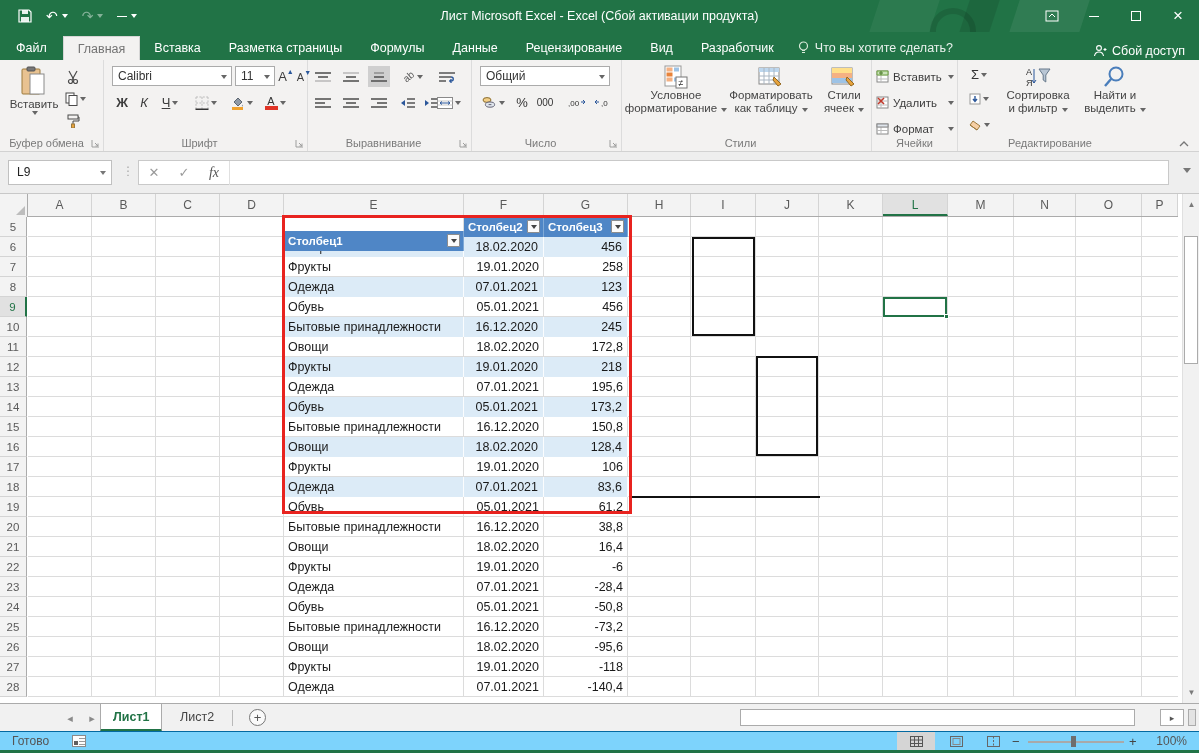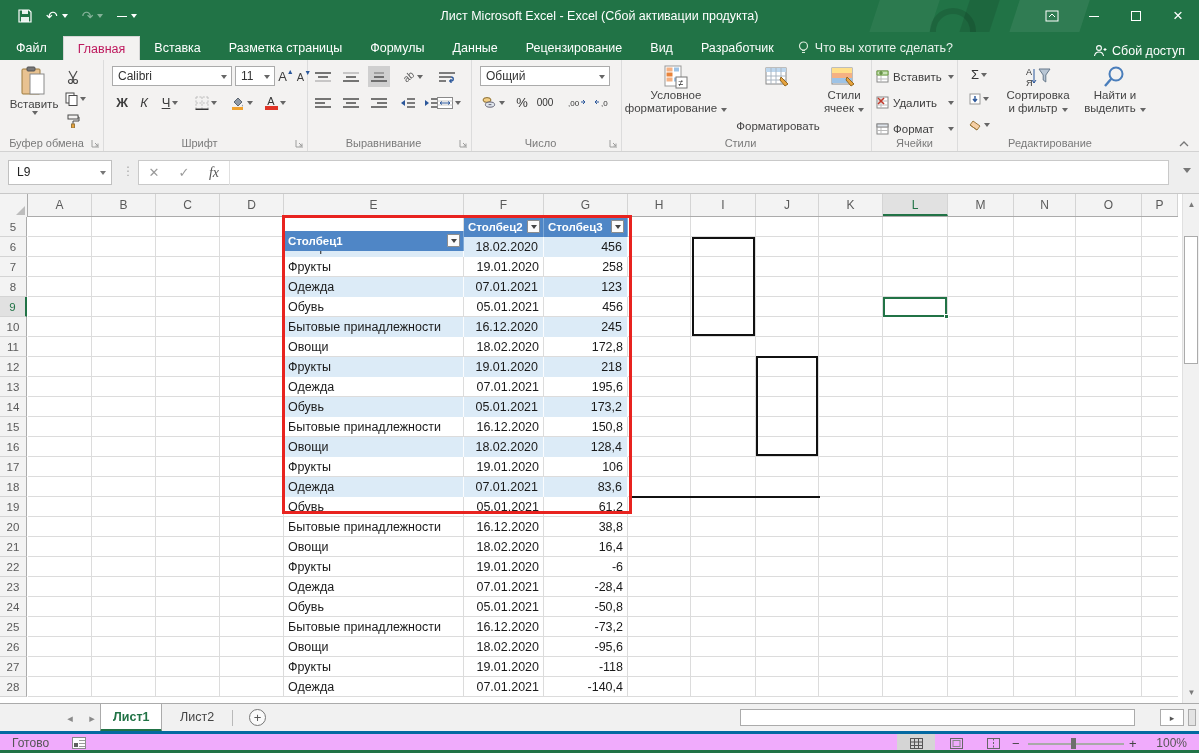--- a/index.html
+++ b/index.html
@@ -19,21 +19,21 @@
   .winbtns { position:absolute; right:0; top:0; height:32px; display:flex; z-index:2;}
   .wbtn { width:42px; height:32px; display:flex; align-items:center; justify-content:center; color:#fff; font-size:14px; }
   .maxbox { width:10px; height:10px; border:1px solid #fff; display:inline-block; }
   .minbar { width:10px; height:1px; background:#fff; display:inline-block; }
   .car { display:inline-block; width:0; height:0; border-left:3px solid transparent; border-right:3px solid transparent; border-top:4px solid #fff; margin-left:2px; }
 
   
   .tabrow { position:absolute; left:0; top:32px; width:1199px; height:28px; background:#217346; display:flex; align-items:flex-end; }
   .rtab { padding:0 14px; height:24px; line-height:24px; color:#fff; font-size:12.5px; white-space:nowrap; }
   .rtab.file { background:#217346; padding:0 16px; }
-  .rtab.active { background:#f3f2f1; color:#be185d; border:1px solid #d6d6d6; border-bottom:none; }
+  .rtab.active { background:#f3f2f1; color:#737373; border:1px solid #d6d6d6; border-bottom:none; }
   .tellme { display:flex; align-items:center; gap:6px; color:rgba(255,255,255,.9); font-size:12.5px; margin-left:10px; height:24px;}
   .share { position:absolute; right:14px; bottom:2px; display:flex; align-items:center; gap:5px; color:#fff; font-size:12.5px; }
 
   
   .ribbon { position:absolute; left:0; top:60px; width:1199px; height:92px; background:#f3f2f1; border-bottom:1px solid #d2d2d2; font-size:12px; color:#444; }
   .rgroup { position:absolute; top:0; height:91px; border-right:1px solid #dcdcdc; }
   .glabel { position:absolute; bottom:2px; left:0; right:12px; text-align:center; font-size:11px; color:#7a7a7a; white-space:nowrap;}
   .launcher { position:absolute; bottom:3px; right:3px; width:9px; height:9px; opacity:.8;}
   .combo { position:absolute; background:#fff; border:1px solid #ababab; font-size:12px; color:#333; line-height:18px; padding-left:5px; }
   .combo .car { border-top-color:#666; position:absolute; right:4px; top:8px;}
@@ -91,21 +91,21 @@
   .stab { position:absolute; top:0; height:27px; line-height:27px; padding:0 12px; font-size:12.5px; color:#444; background:transparent; }
   .stab.active { background:#fff; color:#217346; font-weight:bold; border-left:1px solid #ababab; border-right:1px solid #ababab; border-bottom:3px solid #217346; height:28px; }
   .stabsep { position:absolute; top:6px; width:1px; height:16px; background:#b9b9b9; }
   .addsheet { position:absolute; left:249px; top:5px; width:17px; height:17px; border:1px solid #767676; border-radius:50%; color:#555; font-size:13px; line-height:15px; text-align:center; background:#fafafa;}
   .hscroll { position:absolute; left:737px; top:5px; width:420px; height:17px; background:#f1f1f1; }
   .hs-thumb { position:absolute; left:3px; top:0; width:395px; height:17px; background:#fff; border:1px solid #ababab; }
   .hs-right { position:absolute; left:1160px; top:5px; width:24px; height:17px; background:#fff; border:1px solid #ababab; color:#555; font-size:9px; text-align:center; line-height:16px;}
   .splitbox { position:absolute; left:1188px; top:5px; width:8px; height:17px; background:#e3e3e3; border:1px solid #ababab; }
 
   
-  .statusbar { position:absolute; left:0; top:731px; width:1199px; height:19px; background:#f0abfc; border-top:3px solid #0369a1; color:#555; font-size:12px; }
+  .statusbar { position:absolute; left:0; top:731px; width:1199px; height:19px; background:#7dd3fc; border-top:1px solid #0369a1; color:#555; font-size:12px; }
   .greenedge { position:absolute; left:0; top:750px; width:1199px; height:3px; background:#217346; }
   .st-mode { position:absolute; left:12px; top:2px; }
   .macroico { position:absolute; left:72px; top:3px; width:14px; height:12px; border:1px solid #8a8a8a; background:#fdfdfd; }
   .macroico b { position:absolute; left:1px; bottom:1px; width:4px; height:4px; background:#5e5e5e; }
   .macroico i { position:absolute; left:6px; top:2px; width:6px; height:1px; background:#9a9a9a; box-shadow:0 3px 0 #9a9a9a, 0 6px 0 #9a9a9a;}
   .viewbtn { position:absolute; top:0; width:38px; height:19px; display:flex; align-items:center; justify-content:center; }
   .viewbtn.sel { background:#d5d5d5; }
   .zoomtxt { position:absolute; right:12px; top:2px; width:40px; text-align:right; }
   .zminus { position:absolute; left:1012px; top:2px; font-size:13px; color:#444;}
   .zplus { position:absolute; left:1129px; top:2px; font-size:13px; color:#444;}
@@ -400,21 +400,21 @@
             <rect x="2.5" y="7.5" width="6" height="4" fill="#e8833a"></rect>
             <rect x="2.5" y="12.5" width="6" height="4" fill="#f4b183"></rect>
           <rect x="10" y="2.5" width="5" height="4" fill="#9dc3e6"></rect>
             <rect x="10" y="12.5" width="5" height="4" fill="#9dc3e6"></rect>
           <rect x="12" y="12" width="11" height="11" fill="#fff" stroke="#777"></rect>
             <text x="14.5" y="21" font-size="9" fill="#333">≠</text>
         </svg>
         <span class="bl">Условное</span>
         <span class="bl"><span>форматирование</span> <span class="car dcar" style="margin-left:1px;"></span></span>
       </div>
-      <div class="bigbtn" style="left:109px;width:94px;gap:31px;">
+      <div class="bigbtn" style="left:102px;width:94px;">
         <svg width="26" height="24" viewBox="0 0 26 24" style="margin-top:3px;">
           <rect x="1" y="3" width="20" height="16" fill="#fff" stroke="#888"></rect>
           <rect x="1" y="3" width="20" height="4" fill="#bdd7ee"></rect>
           <path d="M1 11h20M1 15h20M6 3v16M11 3v16M16 3v16" stroke="#aab6c2"></path>
           <path d="M16 12l7 7-3 2-5-6z" fill="#e7a33d" stroke="#93671f"></path>
         </svg>
         <span class="bl">Форматировать</span>
         <span class="bl"><span>как таблицу</span> <span class="car dcar" style="margin-left:1px;"></span></span>
       </div>
       <div class="bigbtn" style="left:198px;width:48px;">

